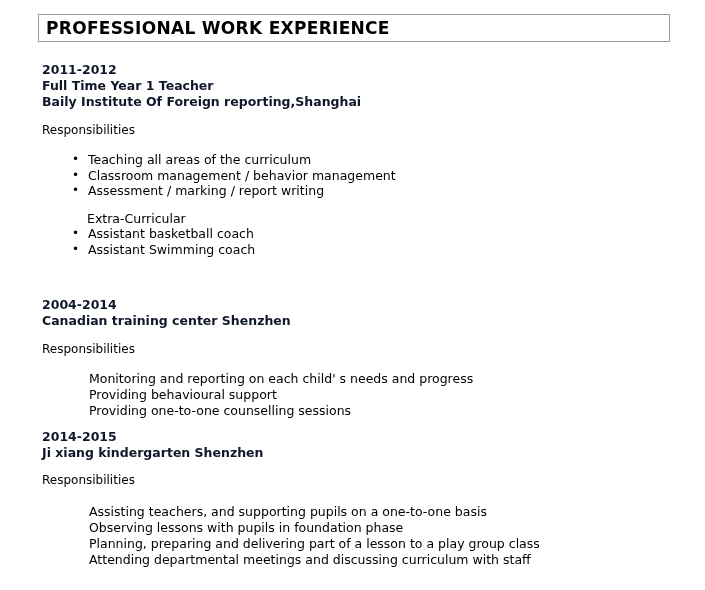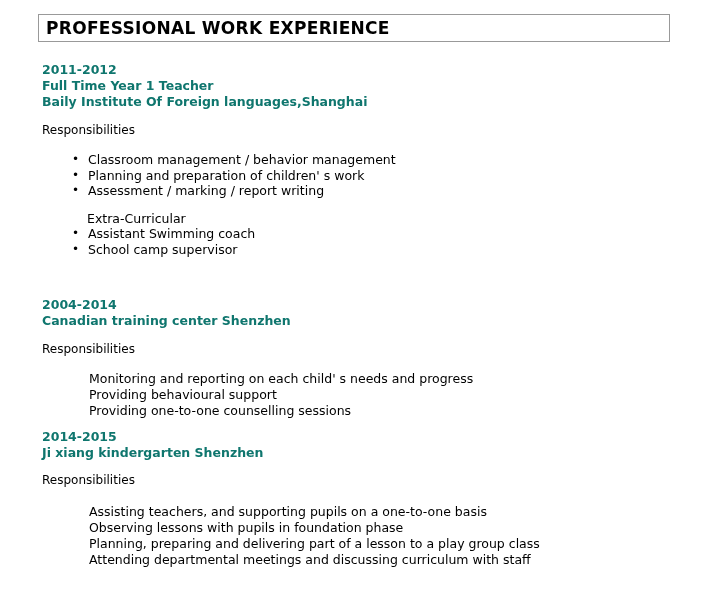--- a/index.html
+++ b/index.html
@@ -38,21 +38,21 @@
     font-weight: bold;
     letter-spacing: 0.3px;
     color: #000000;
     font-family: "DejaVu Sans", sans-serif;
   }
   .job {
     position: absolute;
     left: 42px;
   }
   .red-line {
-    color: #0f766e;
+    color: #0f172a;
     font-weight: bold;
     font-size: 12.5px;
     line-height: 16px;
     white-space: nowrap;
     font-family: "DejaVu Sans", sans-serif;
   }
   .resp-head {
     font-weight: normal;
     font-size: 12px;
     color: #000000;
@@ -98,43 +98,43 @@
 <body>
 
 <div class="page">
 
   <div class="title-box"></div>
   <div class="title-text">PROFESSIONAL WORK EXPERIENCE</div>
 
   <div class="job" style="top:62px;">
     <div class="red-line">2011-2012</div>
     <div class="red-line">Full Time Year 1 Teacher</div>
-    <div class="red-line">Baily Institute Of Foreign languages,Shanghai</div>
+    <div class="red-line">Baily Institute Of Foreign reporting,Shanghai</div>
   </div>
 
   <div class="job" style="top:123px;">
     <div class="resp-head">Responsibilities</div>
   </div>
 
   <div class="job" style="top:152px; left:68px;">
     <ul class="bullets">
+      <li>Teaching all areas of the curriculum</li>
       <li>Classroom management / behavior management</li>
-      <li>Planning and preparation of children' s work</li>
       <li>Assessment / marking / report writing</li>
     </ul>
   </div>
 
   <div class="job" style="top:211px; left:42px;padding-left:47px;">
     <div class="extra-label">Extra-Curricular</div>
   </div>
 
   <div class="job" style="top:226px; left:68px;">
     <ul class="bullets">
+      <li>Assistant basketball coach</li>
       <li>Assistant Swimming coach</li>
-      <li>School camp supervisor</li>
     </ul>
   </div>
 
   <div class="job" style="top:297px;">
     <div class="red-line">2004-2014</div>
     <div class="red-line">Canadian training center  Shenzhen</div>
   </div>
 
   <div class="job" style="top:342px;">
     <div class="resp-head">Responsibilities</div>

